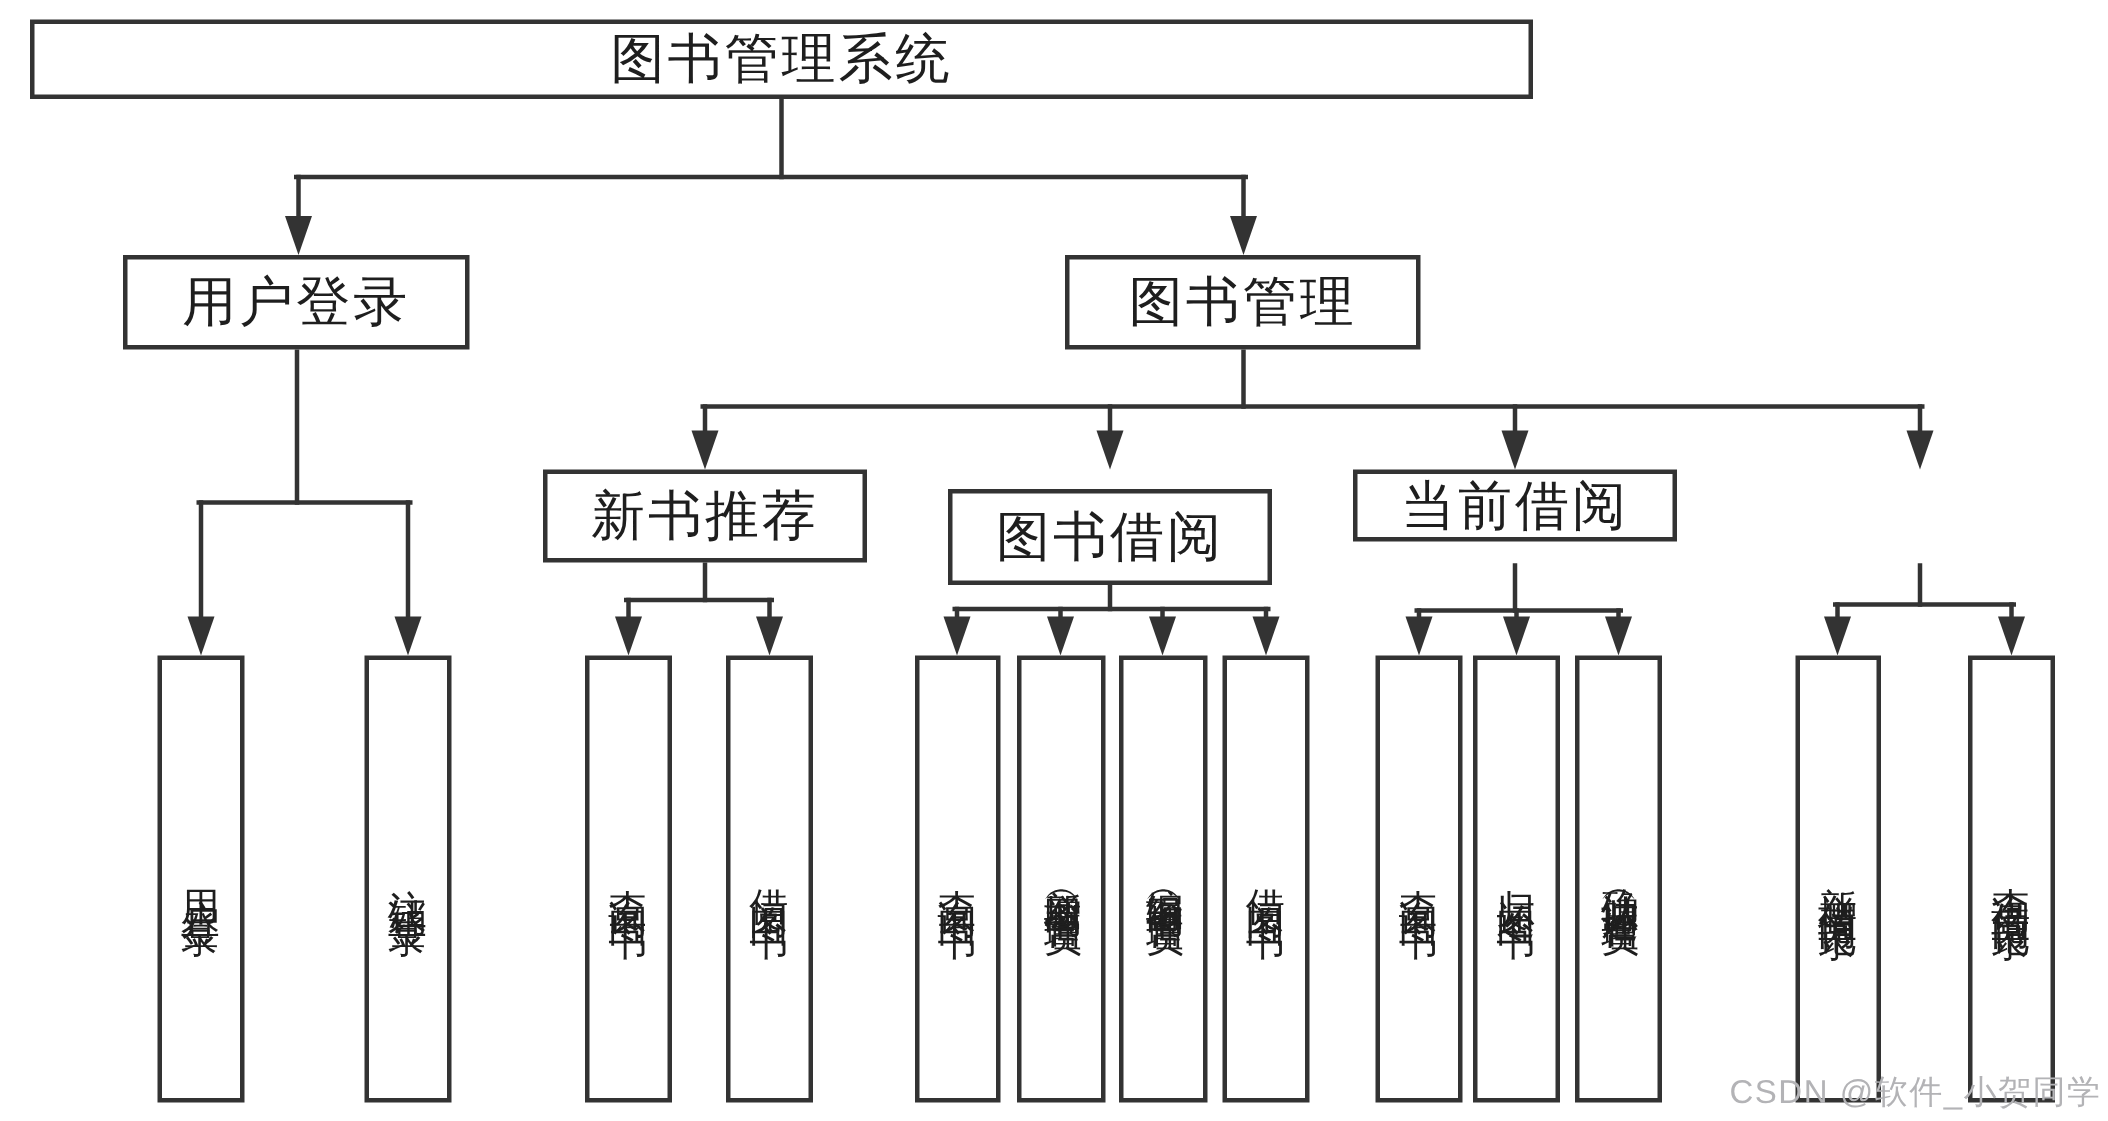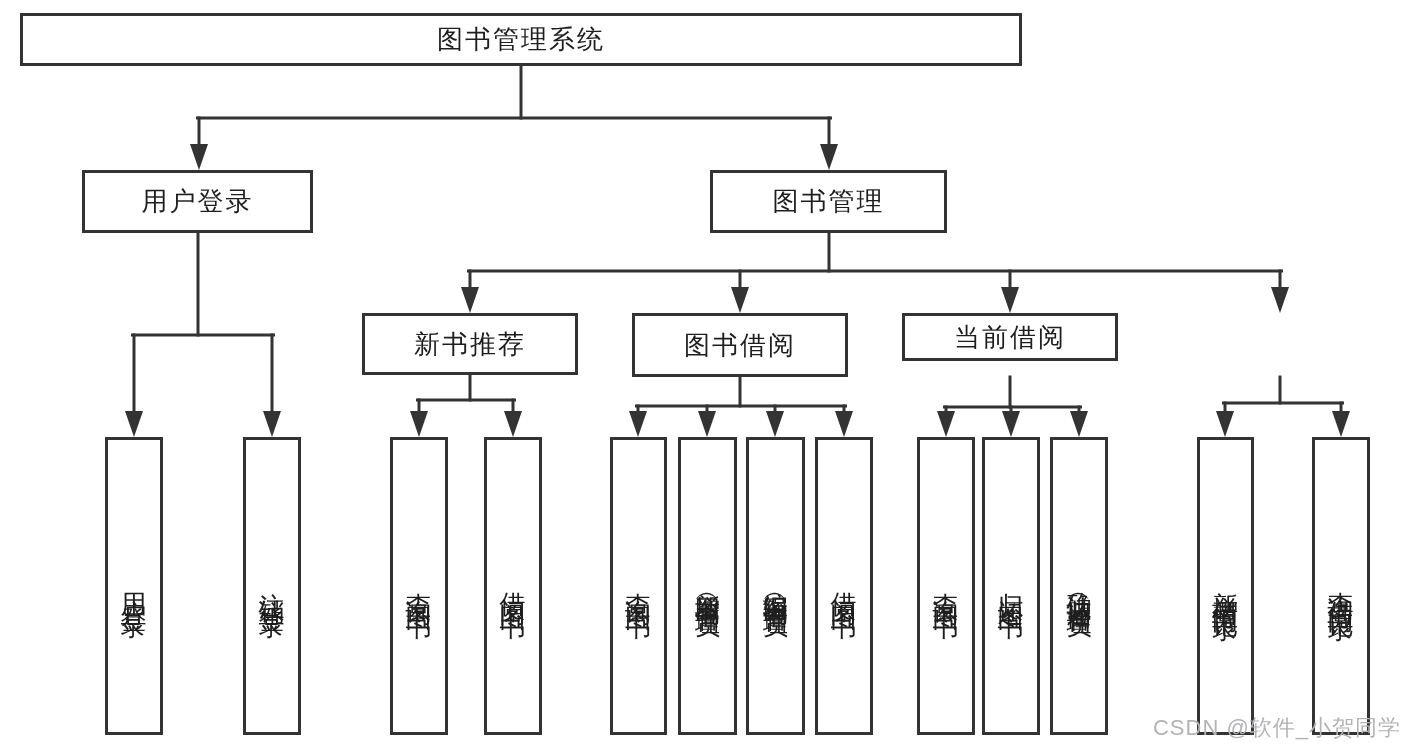--- a/index.html
+++ b/index.html
@@ -37,21 +37,21 @@
     position:absolute;
     background:#fff;
     border:3px solid var(--line);
     display:flex;
     align-items:center;
     justify-content:center;
     z-index:1;
     color:var(--text);
   }
   .hlabel{
-    font-size:26px;
+    font-size:36px;
     letter-spacing:2px;
     white-space:nowrap;
     color:var(--text);
   }
   .vlabel{
     writing-mode:vertical-rl;
     text-orientation:mixed;
     font-size:26px;
     line-height:1;
     letter-spacing:7px;
@@ -143,21 +143,21 @@
   <div class="box" style="left:82px;top:170px;width:231px;height:63px">
     <span class="hlabel">用户登录</span>
   </div>
   <div class="box" style="left:362px;top:313px;width:216px;height:62px">
     <span class="hlabel">新书推荐</span>
   </div>
 
   <div class="box" style="left:710px;top:170px;width:237px;height:63px">
     <span class="hlabel">图书管理</span>
   </div>
-  <div class="box" style="left:632px;top:313px;width:216px;height:64px">
+  <div class="box" style="left:632px;top:326px;width:216px;height:64px">
     <span class="hlabel">图书借阅</span>
   </div>
   <div class="box" style="left:902px;top:313px;width:216px;height:48px">
     <span class="hlabel">当前借阅</span>
   </div>
 
   <div class="box" style="left:105px;top:437px;width:58px;height:298px">
     <span class="vlabel">用户登录</span>
   </div>
   <div class="box" style="left:243px;top:437px;width:58px;height:298px">

